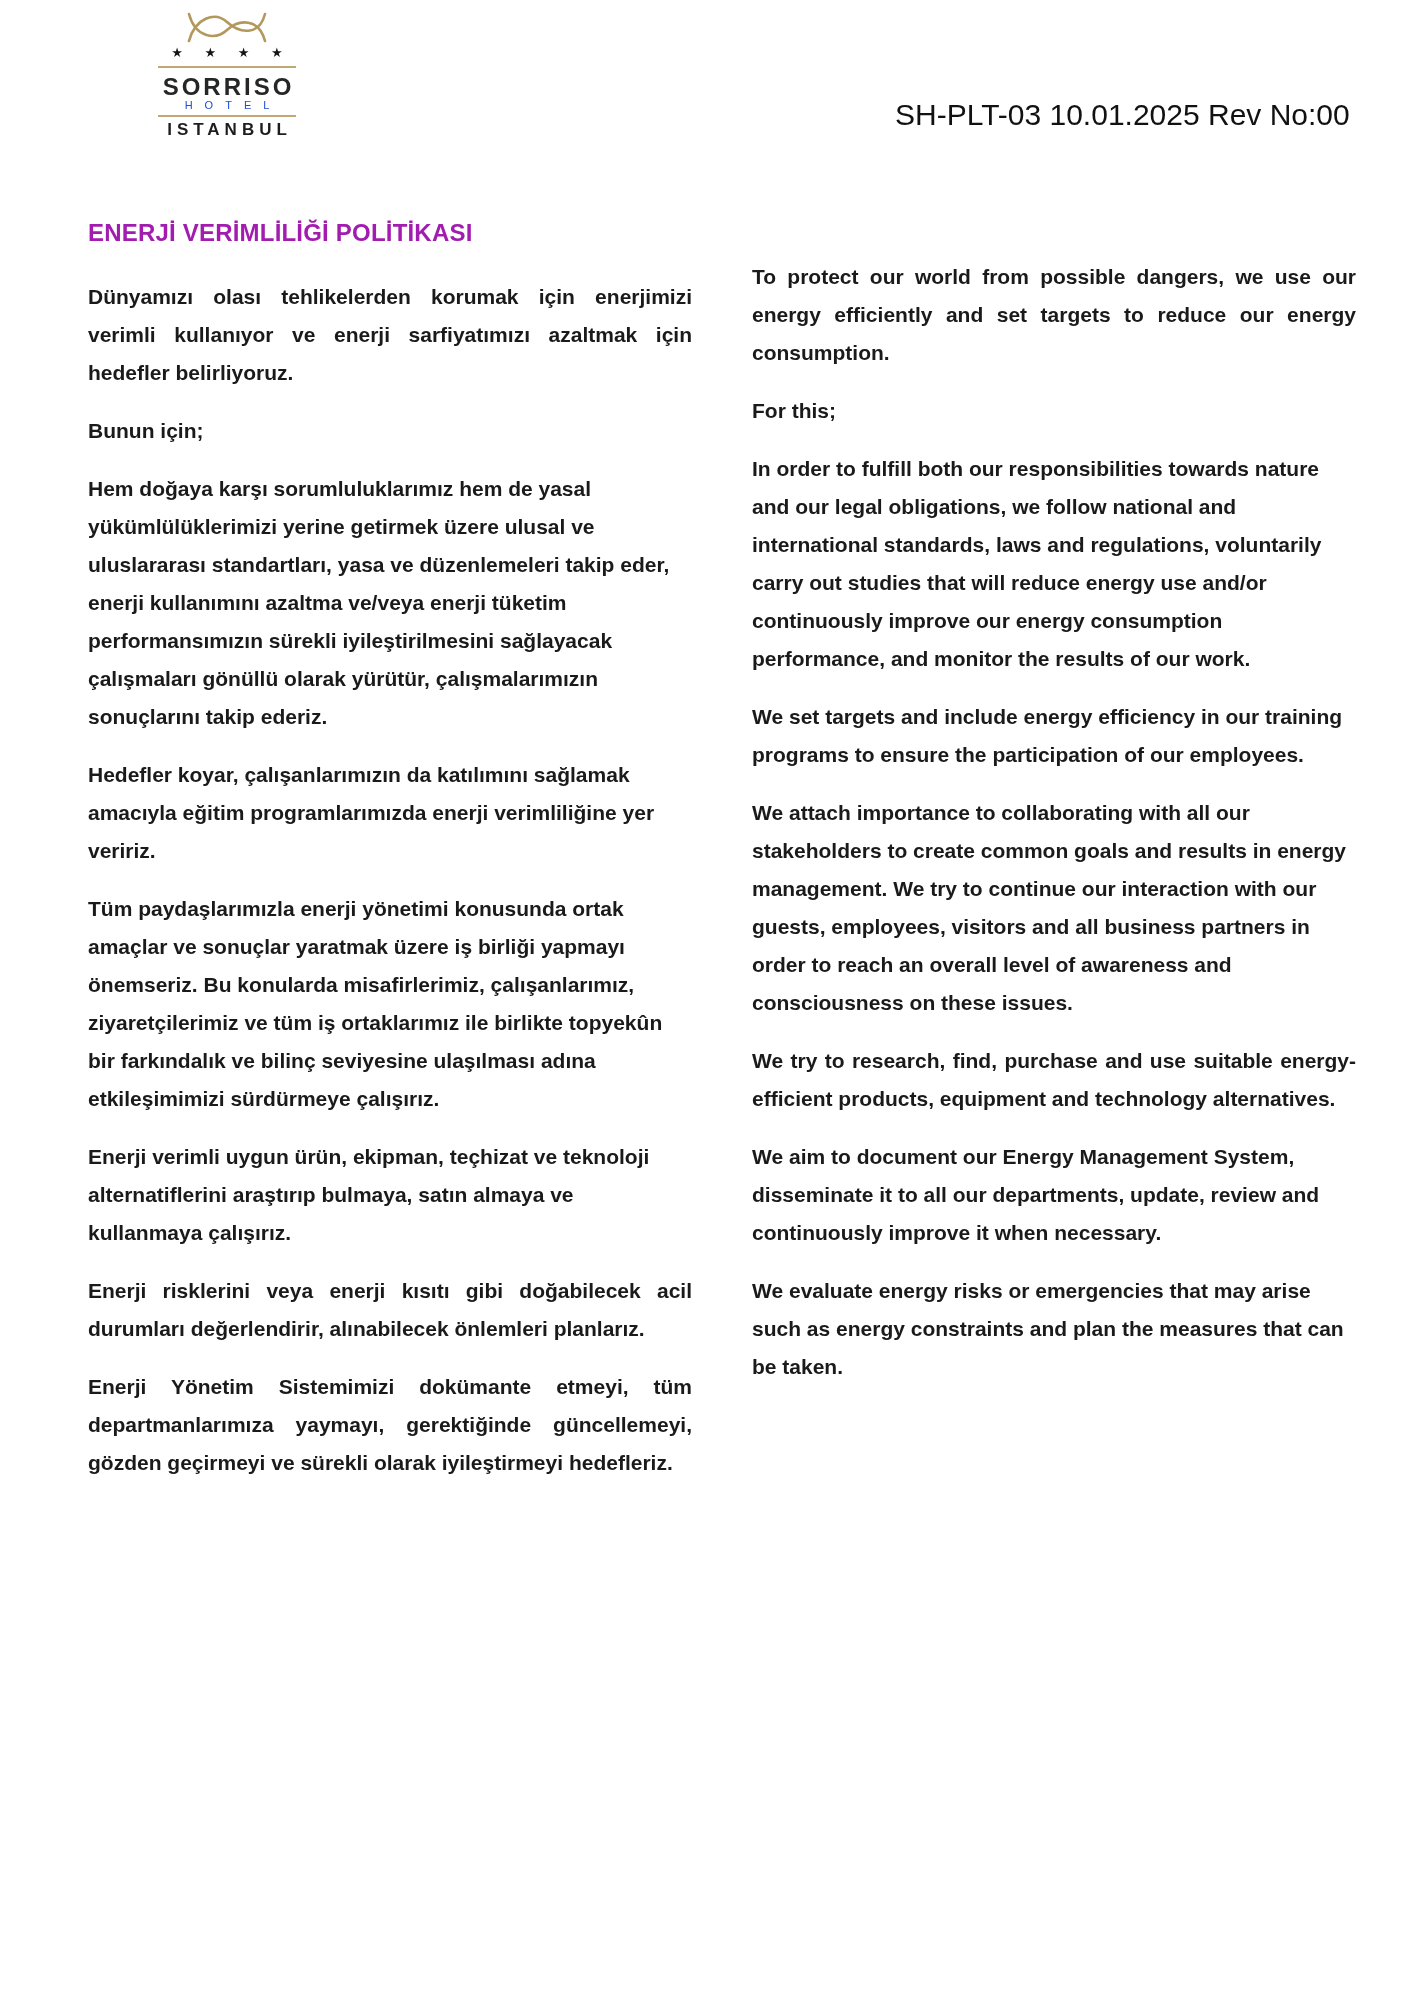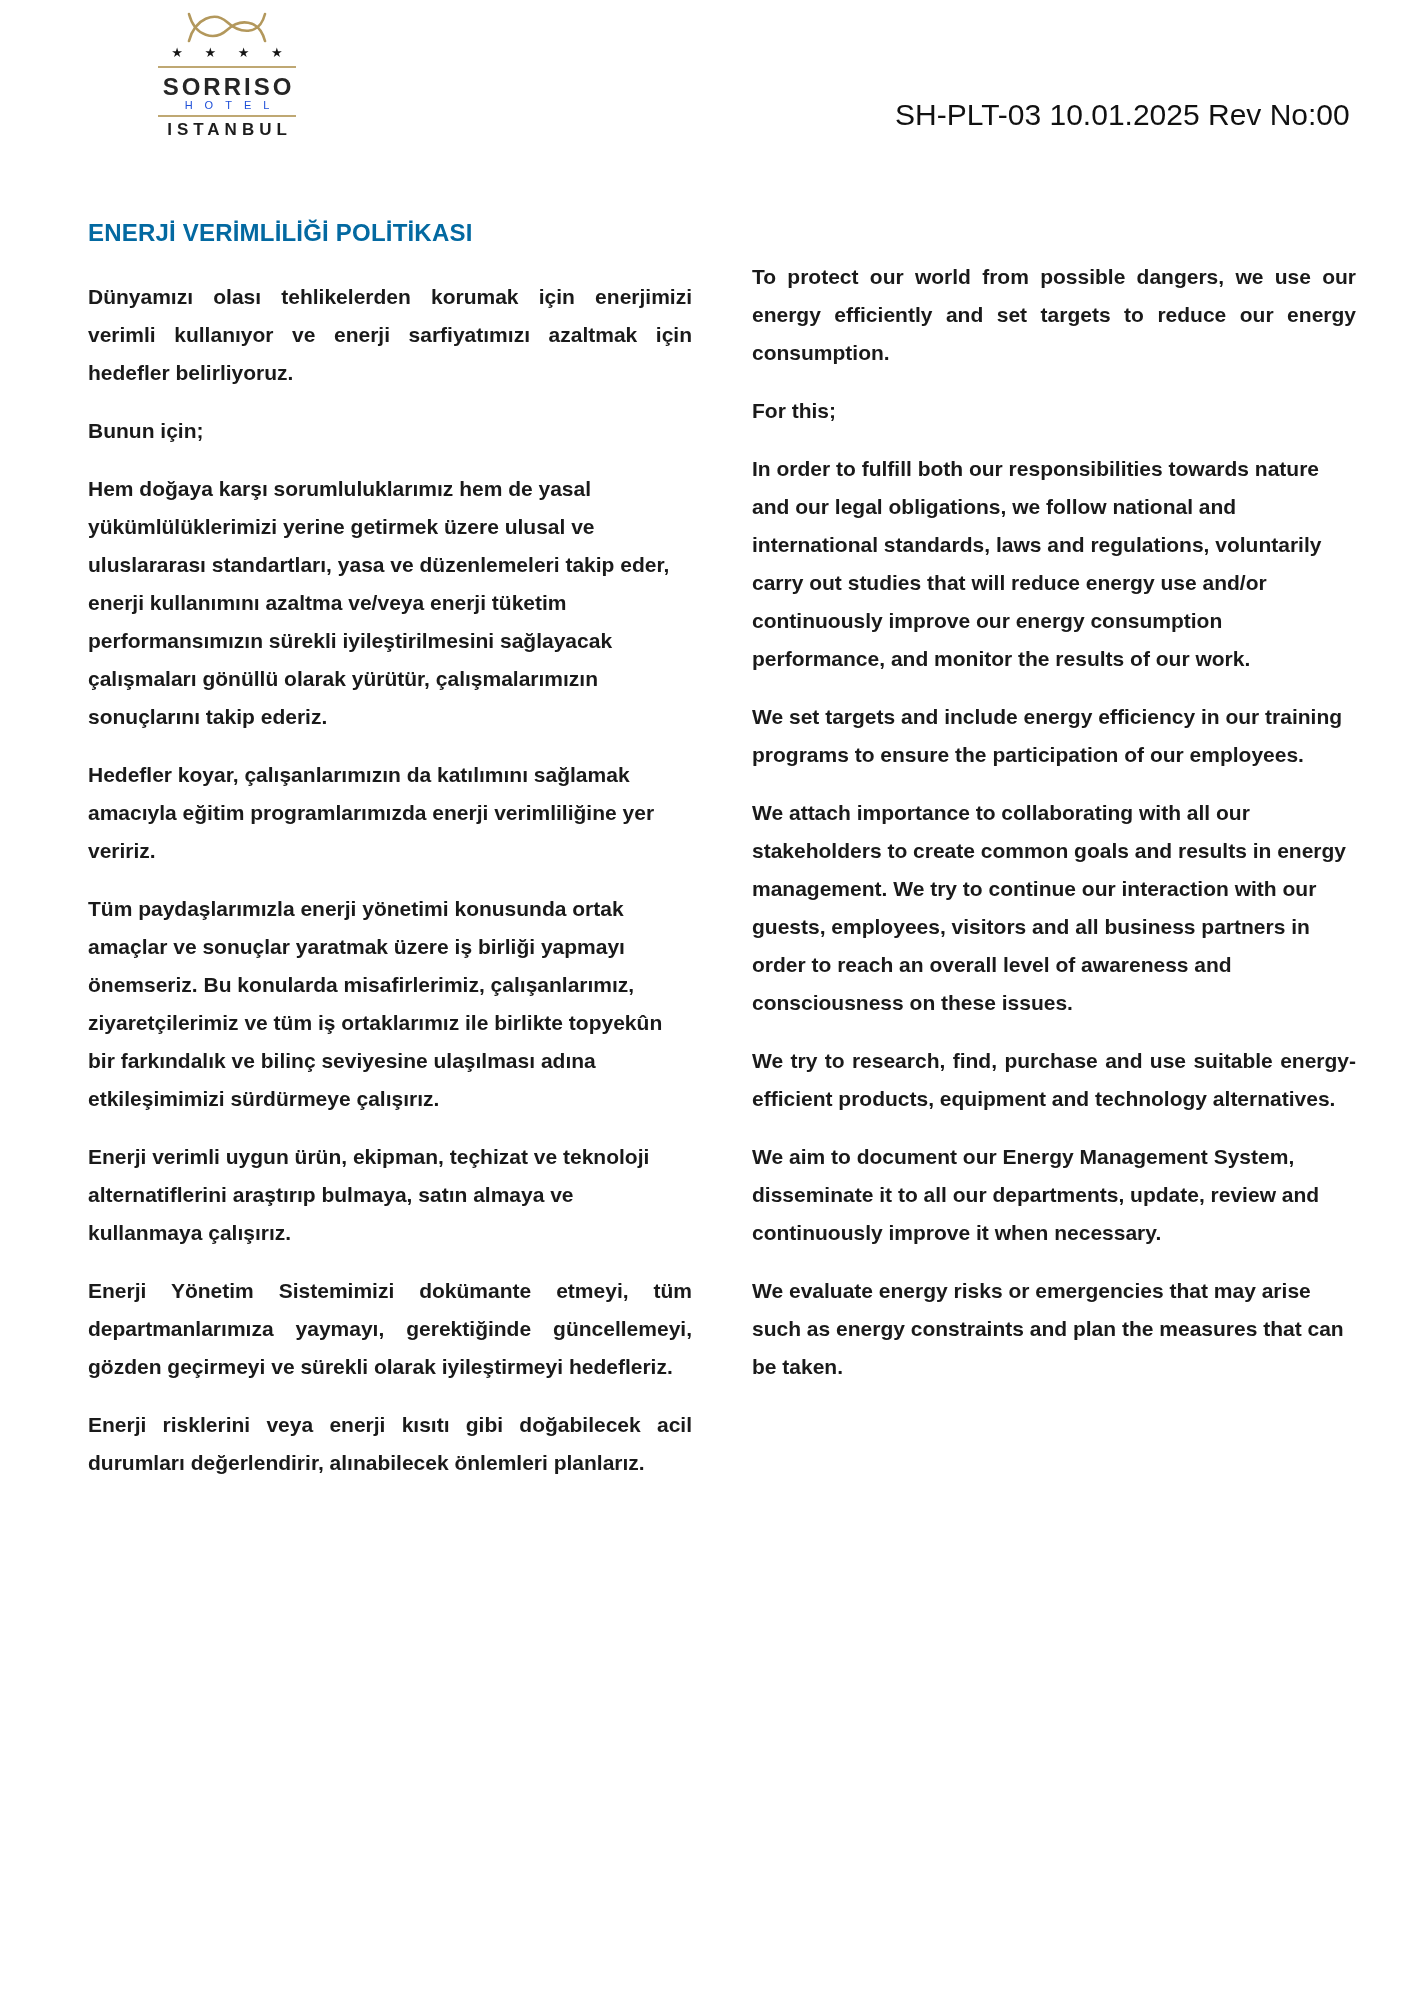--- a/index.html
+++ b/index.html
@@ -96,21 +96,21 @@
     width: 604px;
     flex: 0 0 604px;
     color: #1a1a1a;
   }
   .col.english { padding-top: 40px; }
   .col-title {
     font-size: 24px;
     font-weight: 700;
     line-height: 30px;
     margin: 0 0 30px 0;
-    color: #0369a1;
+    color: #a21caf;
     letter-spacing: 0.2px;
   }
   .para {
     font-size: 21px;
     line-height: 38px;
     margin: 0 0 20px 0;
     font-weight: bold;
   }
   .align-left   { text-align: left; }
   .align-justify{ text-align: justify; }
@@ -138,22 +138,22 @@
   <div class="columns">
     <div class="col turkish">
       <h1 class="col-title">ENERJİ VERİMLİLİĞİ POLİTİKASI</h1>
       <div>
           <p class="para align-justify">Dünyamızı olası tehlikelerden korumak için enerjimizi verimli kullanıyor ve enerji sarfiyatımızı azaltmak için hedefler belirliyoruz.</p>
           <p class="para align-left">Bunun için;</p>
           <p class="para align-left">Hem doğaya karşı sorumluluklarımız hem de yasal yükümlülüklerimizi yerine getirmek üzere ulusal ve uluslararası standartları, yasa ve düzenlemeleri takip eder, enerji kullanımını azaltma ve/veya enerji tüketim performansımızın sürekli iyileştirilmesini sağlayacak çalışmaları gönüllü olarak yürütür, çalışmalarımızın sonuçlarını takip ederiz.</p>
           <p class="para align-left">Hedefler koyar, çalışanlarımızın da katılımını sağlamak amacıyla eğitim programlarımızda enerji verimliliğine yer veririz.</p>
           <p class="para align-left">Tüm paydaşlarımızla enerji yönetimi konusunda ortak amaçlar ve sonuçlar yaratmak üzere iş birliği yapmayı önemseriz. Bu konularda misafirlerimiz, çalışanlarımız, ziyaretçilerimiz ve tüm iş ortaklarımız ile birlikte topyekûn bir farkındalık ve bilinç seviyesine ulaşılması adına etkileşimimizi sürdürmeye çalışırız.</p>
           <p class="para align-left">Enerji verimli uygun ürün, ekipman, teçhizat ve teknoloji alternatiflerini araştırıp bulmaya, satın almaya ve kullanmaya çalışırız.</p>
+          <p class="para align-justify">Enerji risklerini veya enerji kısıtı gibi doğabilecek acil durumları değerlendirir, alınabilecek önlemleri planlarız.</p>
           <p class="para align-justify">Enerji Yönetim Sistemimizi dokümante etmeyi, tüm departmanlarımıza yaymayı, gerektiğinde güncellemeyi, gözden geçirmeyi ve sürekli olarak iyileştirmeyi hedefleriz.</p>
-          <p class="para align-justify">Enerji risklerini veya enerji kısıtı gibi doğabilecek acil durumları değerlendirir, alınabilecek önlemleri planlarız.</p>
         </div>
     </div>
     <div class="col english">
       <div>
           <p class="para align-justify">To protect our world from possible dangers, we use our energy efficiently and set targets to reduce our energy consumption.</p>
           <p class="para align-left">For this;</p>
           <p class="para align-left">In order to fulfill both our responsibilities towards nature and our legal obligations, we follow national and international standards, laws and regulations, voluntarily carry out studies that will reduce energy use and/or continuously improve our energy consumption performance, and monitor the results of our work.</p>
           <p class="para align-left">We set targets and include energy efficiency in our training programs to ensure the participation of our employees.</p>
           <p class="para align-left">We attach importance to collaborating with all our stakeholders to create common goals and results in energy management. We try to continue our interaction with our guests, employees, visitors and all business partners in order to reach an overall level of awareness and consciousness on these issues.</p>
           <p class="para align-justify">We try to research, find, purchase and use suitable energy-efficient products, equipment and technology alternatives.</p>

